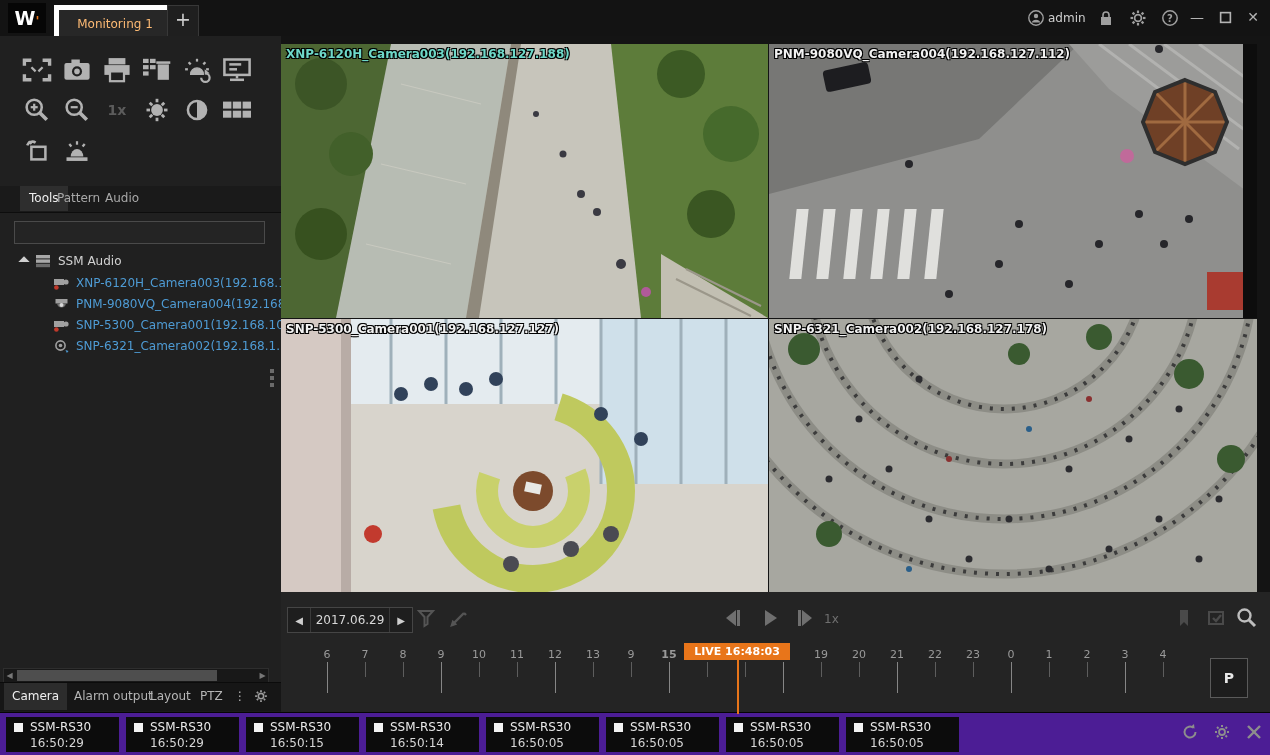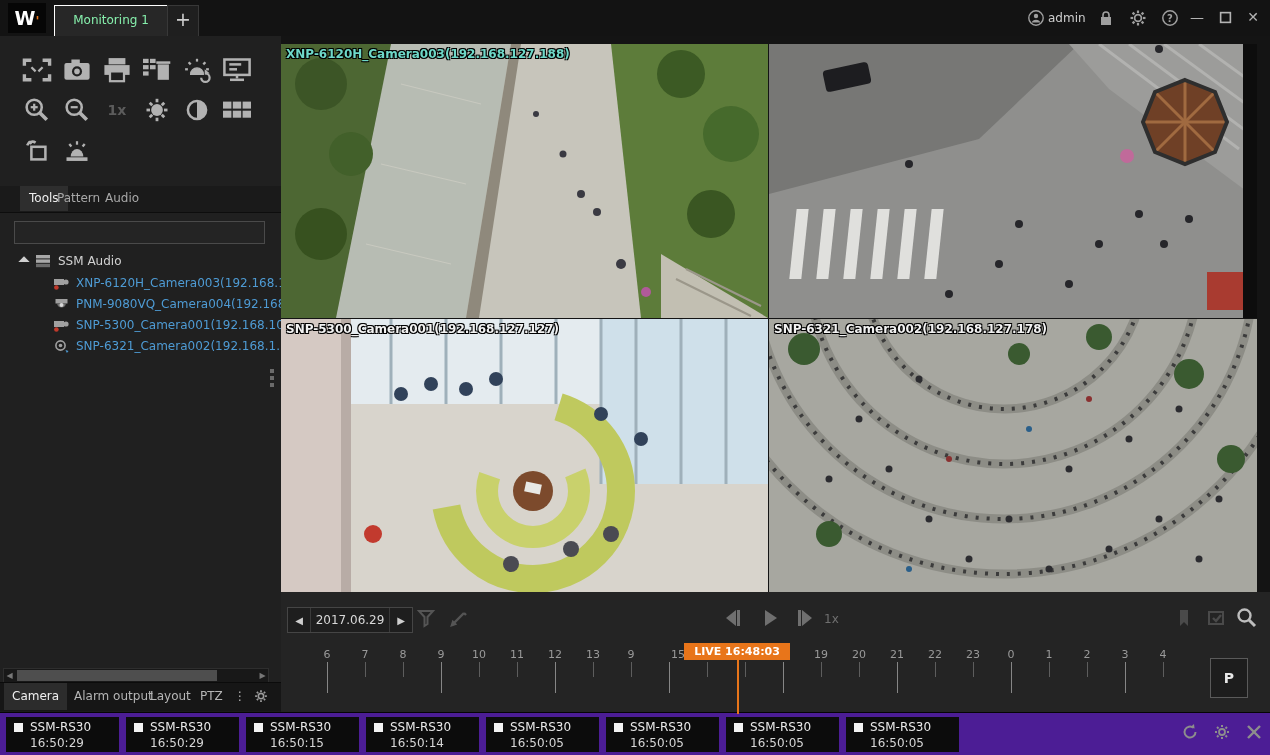--- a/index.html
+++ b/index.html
@@ -5,22 +5,22 @@
   html,body{margin:0;padding:0;background:#101010;}
   #app{position:relative;width:1270px;height:755px;background:#1b1b1b;overflow:hidden;
        font-family:"DejaVu Sans","Liberation Sans",sans-serif;color:#c8c8c8;font-size:12px;
        user-select:none;}
   .abs{position:absolute;}
   
   #topbar{left:0;top:0;width:1270px;height:36px;background:#131313;border-bottom:1px solid #000;}
   #logo{left:8px;top:3px;width:38px;height:30px;background:#060606;color:#fff;font-weight:bold;
         font-size:19px;text-align:center;line-height:30px;}
   #logo .accent{color:#e8751a;font-size:13px;}
-  .wtab{left:54px;top:5px;width:112px;height:30px;background:#272727;border:1px solid #ffffff;
-        color:#86efac;text-align:center;line-height:28px;}
+  .wtab{left:54px;top:5px;width:112px;height:30px;background:#272727;border:5px solid #ffffff;
+        color:#fdba74;text-align:center;line-height:28px;}
   .addtab{left:167px;top:5px;width:30px;height:30px;background:#1f1f1f;border:1px solid #383838;
         color:#cfcfcf;text-align:center;line-height:26px;font-size:19px;}
   .tb-ic{top:9px;width:20px;height:18px;color:#9f9f9f;}
   .winbtn{top:9px;width:22px;height:18px;color:#b3b3b3;text-align:center;line-height:16px;font-size:14px;}
   #admin-name{left:1048px;top:11px;color:#cfcfcf;}
   
   #sidebar{left:0;top:36px;width:281px;height:674px;background:#202020;border-right:1px solid #090909;}
   .ic{position:absolute;width:34px;height:28px;color:#b2b2b2;}
   .ic.dim{color:#5c5c5c;}
   .ic svg{width:100%;height:100%;}
@@ -424,20 +424,21 @@
             <circle cx="330" cy="200" r="4"></circle>
             <circle cx="370" cy="170" r="4"></circle>
             <circle cx="395" cy="200" r="4"></circle>
             <circle cx="420" cy="175" r="4"></circle>
             <circle cx="180" cy="250" r="4"></circle>
             <circle cx="140" cy="120" r="4"></circle>
             <circle cx="390" cy="5" r="4"></circle>
           </g>
         <rect x="474" y="0" width="14" height="274" fill="#0d0d0d"></rect>
       </svg>
+      <div class="cam-osd">PNM-9080VQ_Camera004(192.168.127.112)</div>
     </div>
 
     <div class="tile" style="left:0;top:283px;width:487px;height:273px">
       <svg viewBox="0 0 487 273" preserveAspectRatio="none">
         <rect width="487" height="273" fill="#d8d4cc"></rect>
         <rect x="0" y="0" width="70" height="273" fill="#d5c9c3"></rect>
         <rect x="70" y="0" width="417" height="85" fill="#e4ebef"></rect>
         <rect x="320" y="0" width="167" height="165" fill="#cfe0ea"></rect>
         <g stroke="#9fb0ba" stroke-width="3">
             <line x1="110" y1="0" x2="110" y2="85"></line>
@@ -598,21 +599,21 @@
         <div class="hour-label" style="left: 186px;">10</div>
         <div class="hour-tick" style="left: 198px;"></div>
         <div class="hour-label" style="left: 224px;">11</div>
         <div class="hour-tick" style="left: 236px;"></div>
         <div class="hour-label" style="left: 262px;">12</div>
         <div class="hour-tick major" style="left: 274px;"></div>
         <div class="hour-label" style="left: 300px;">13</div>
         <div class="hour-tick" style="left: 312px;"></div>
         <div class="hour-label" style="left: 338px;">9</div>
         <div class="hour-tick" style="left: 350px;"></div>
-        <div class="hour-label" style="left: 385px;">15</div>
+        <div class="hour-label" style="left: 376px; font-weight: bold;">15</div>
         <div class="hour-tick major" style="left: 388px;"></div>
         <div class="hour-label" style="left: 414px;">16</div>
         <div class="hour-tick" style="left: 426px;"></div>
         <div class="hour-label" style="left: 452px;">17</div>
         <div class="hour-tick" style="left: 464px;"></div>
         <div class="hour-label" style="left: 490px;">18</div>
         <div class="hour-tick major" style="left: 502px;"></div>
         <div class="hour-label" style="left: 528px;">19</div>
         <div class="hour-tick" style="left: 540px;"></div>
         <div class="hour-label" style="left: 566px;">20</div>

